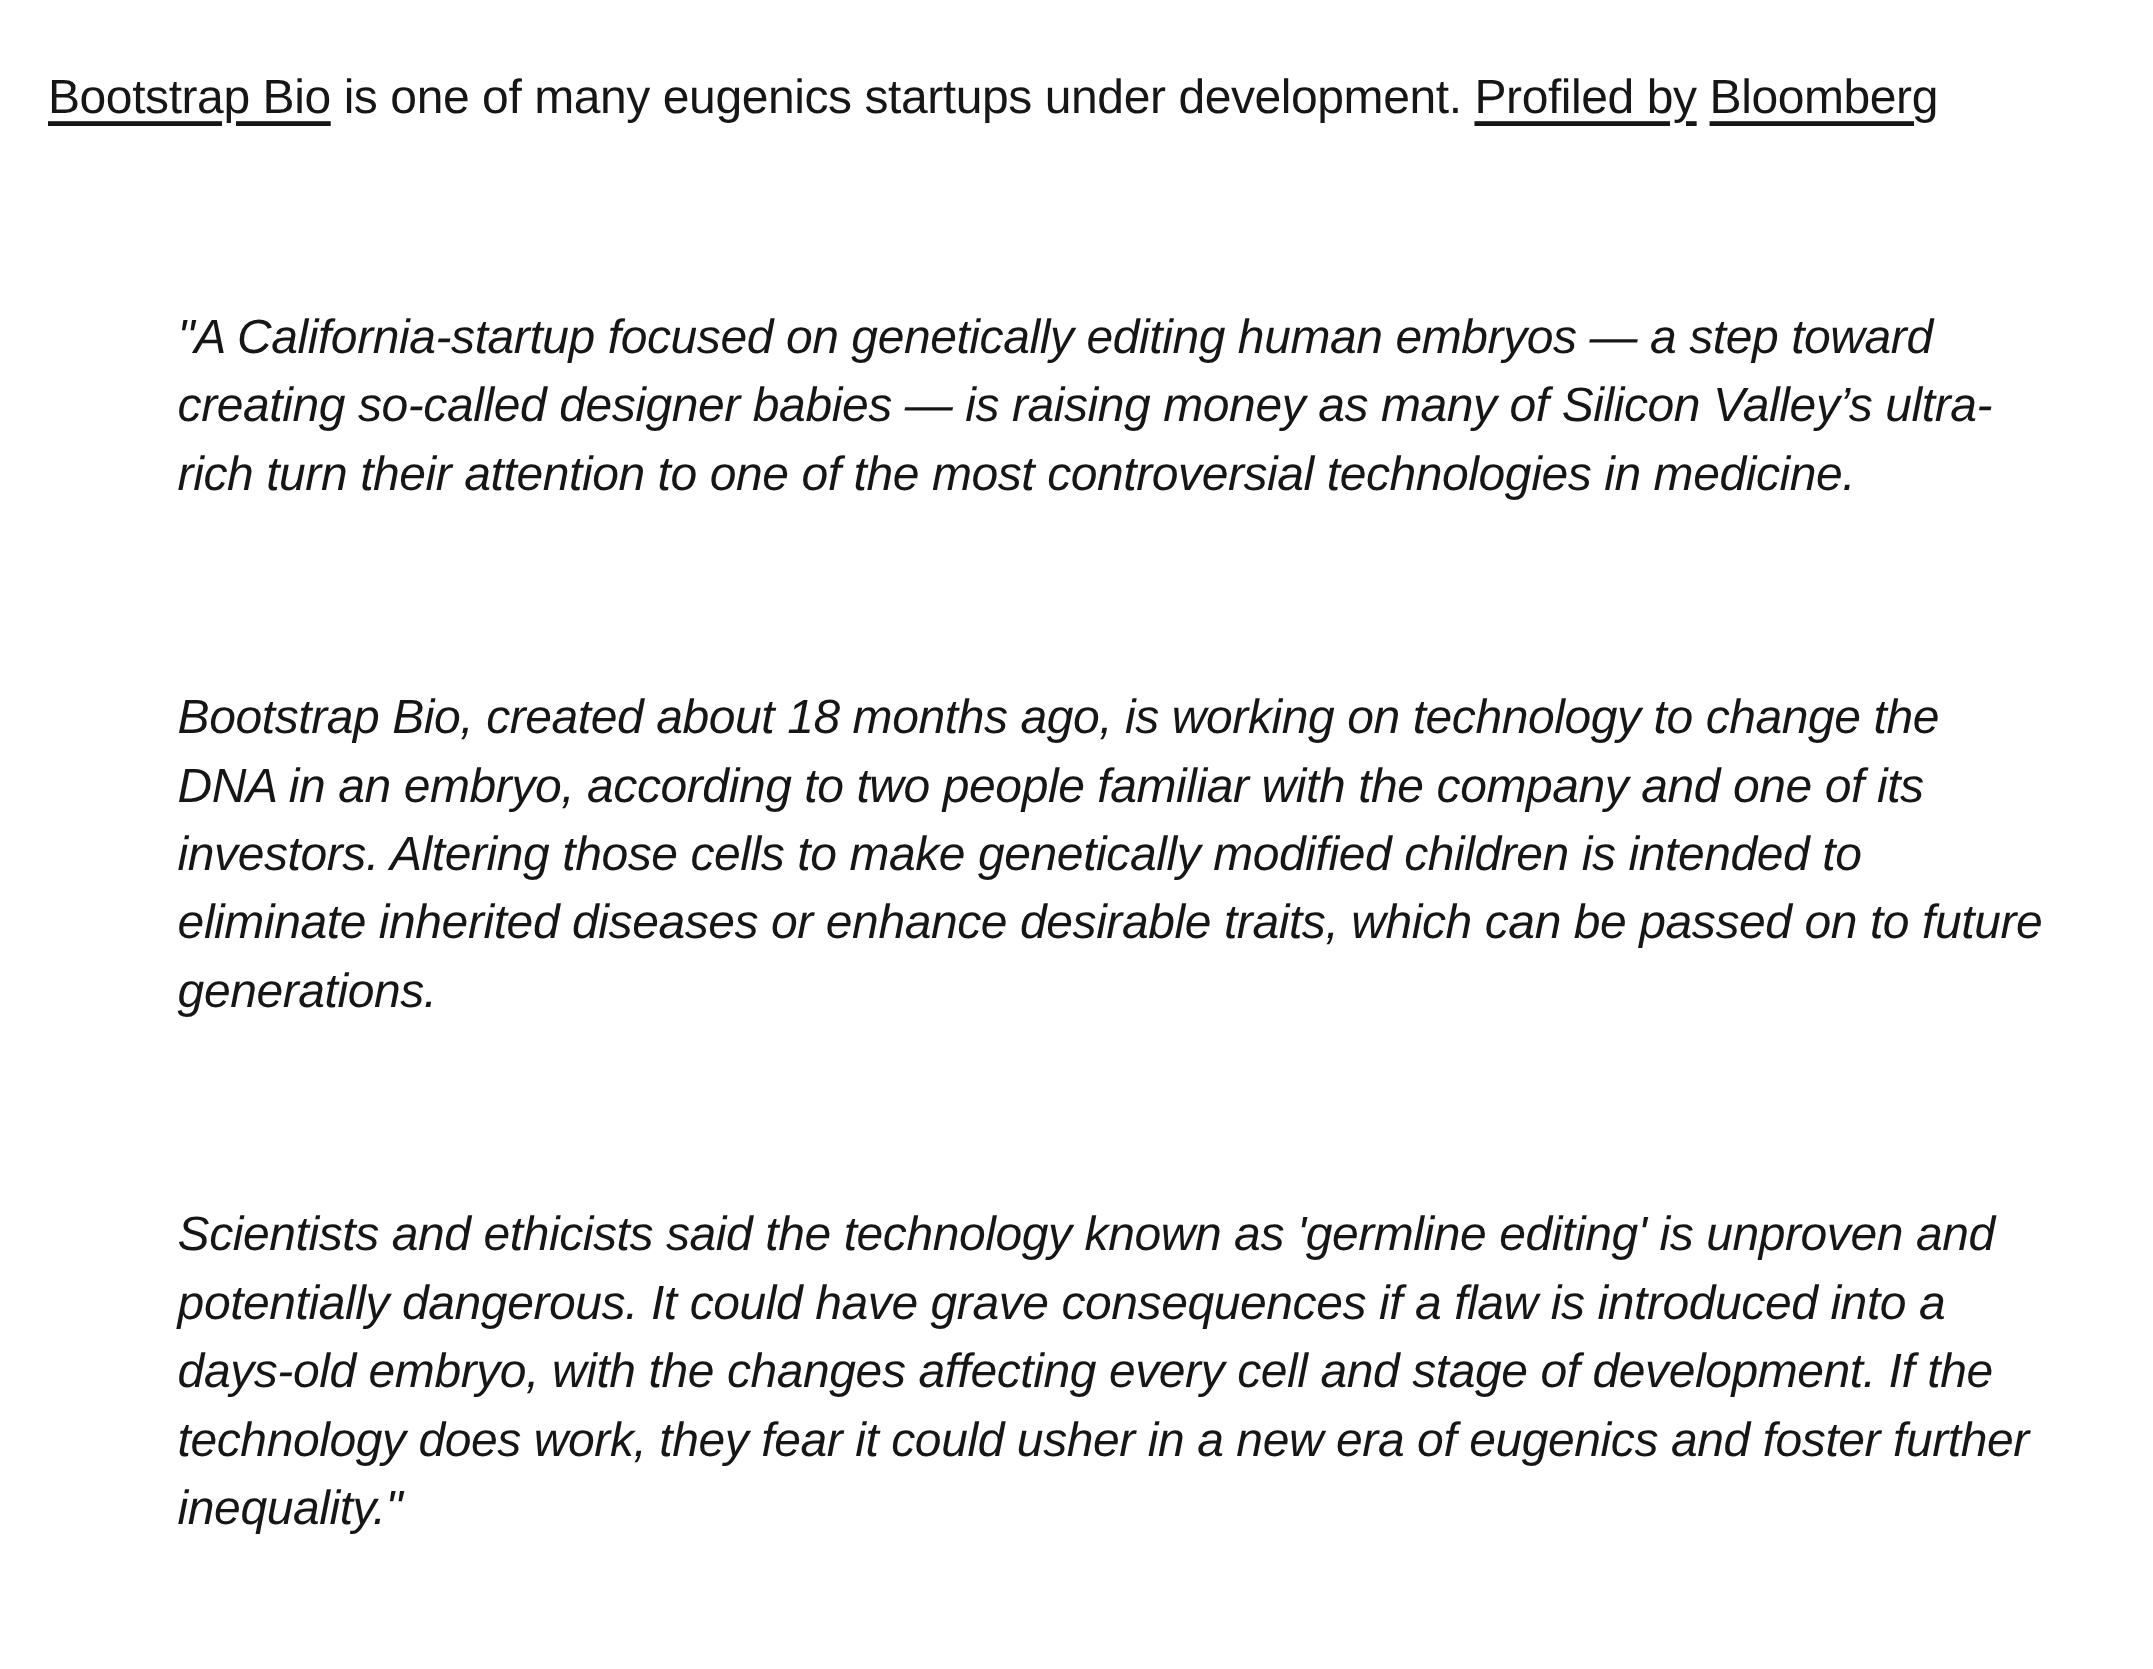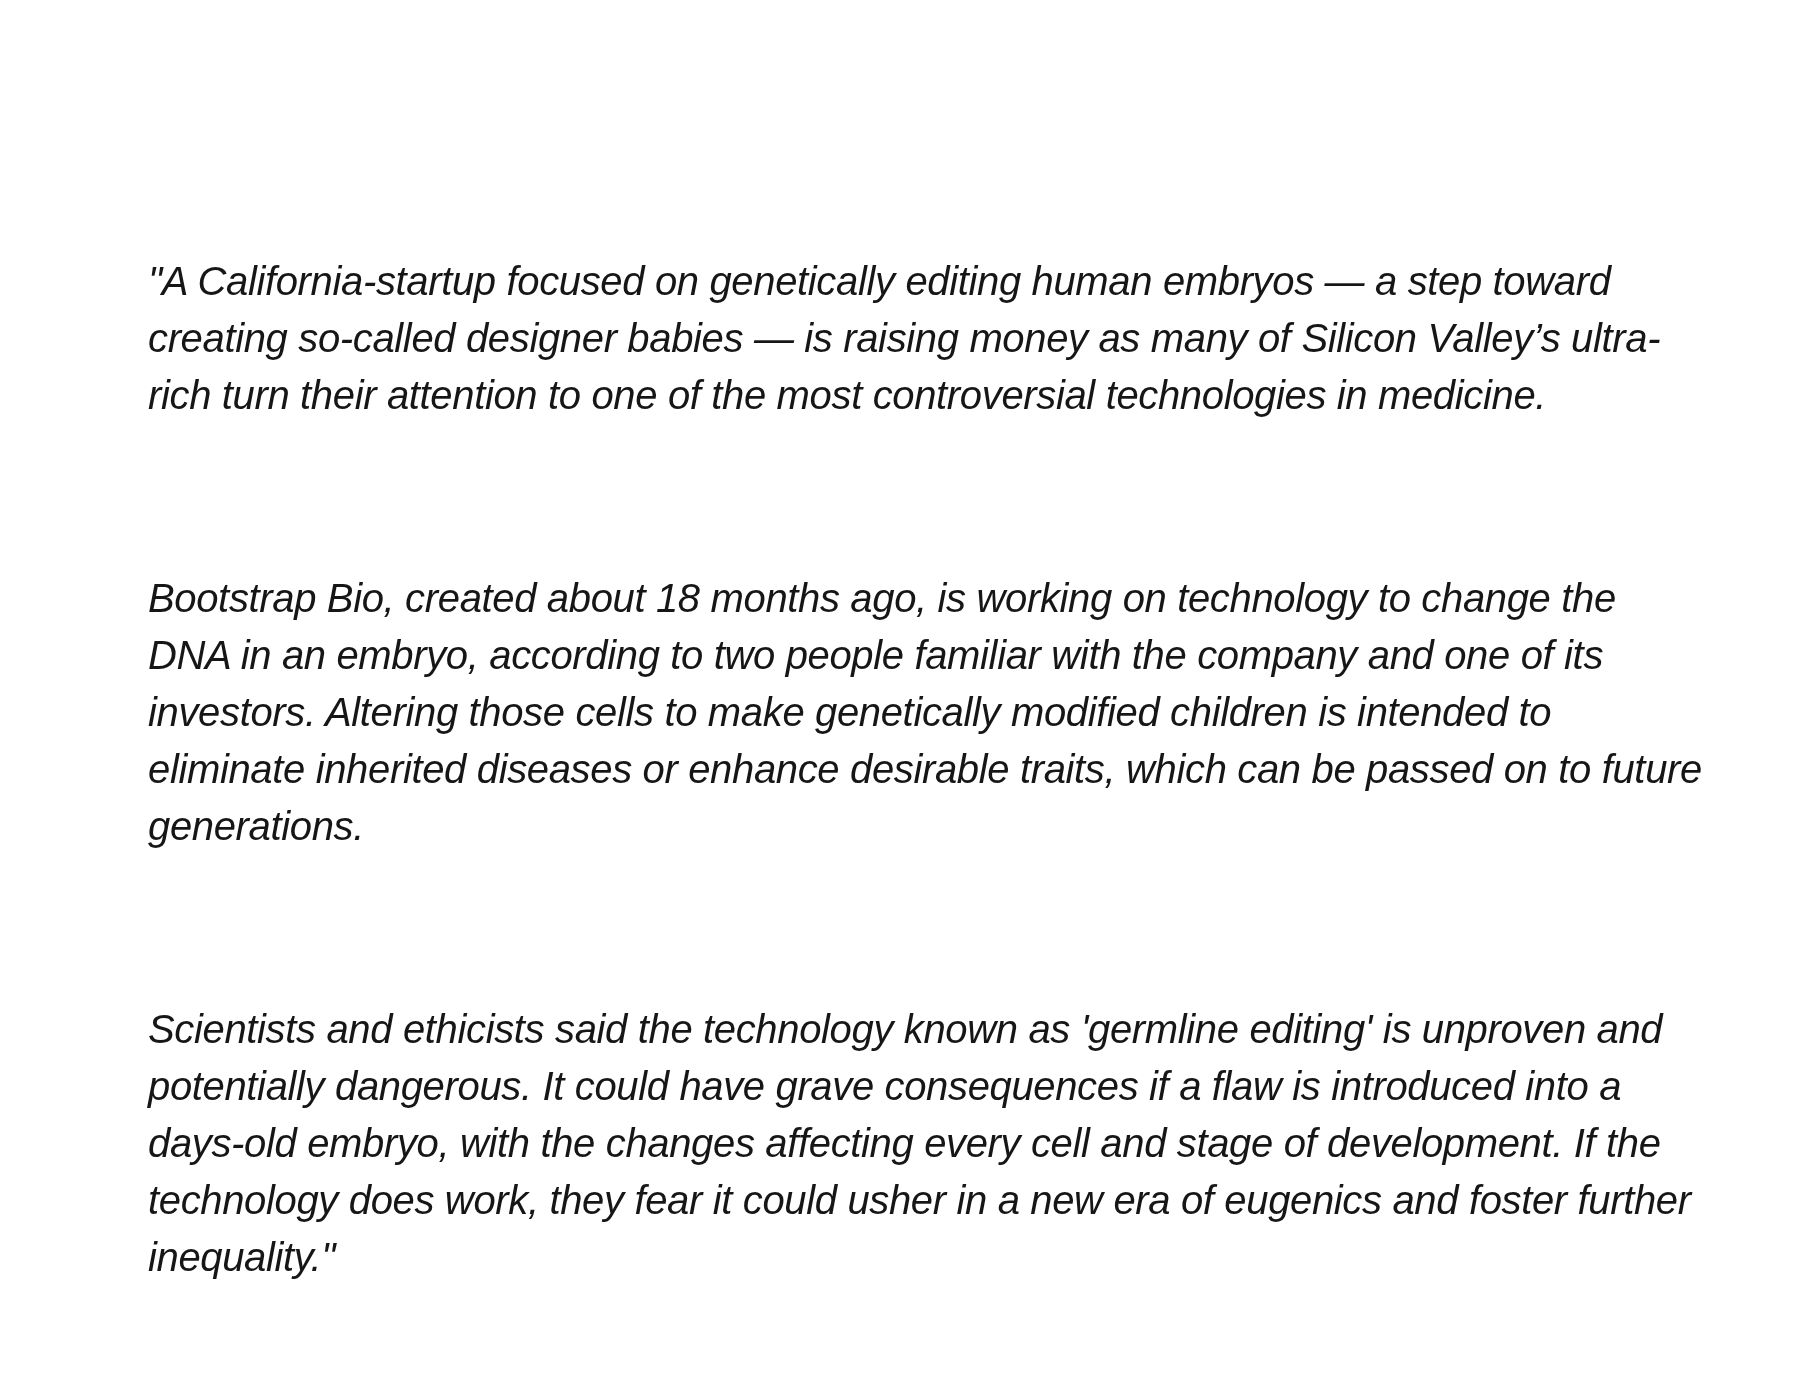--- a/index.html
+++ b/index.html
@@ -43,20 +43,20 @@
     letter-spacing: -0.35px;
     margin: 0 0 146px 0;
     white-space: nowrap;
   }
   .qp:last-child { margin-bottom: 0; }
 </style>
 </head>
 <body>
 
 <div class="page">
-  <p class="intro"><br></p>
+  <p class="intro"><span class="line1"><a href="#" class="link"><span class="u">Bootstrap Bio</span></a><span> is one of many eugenics startups under development. </span><a href="#" class="link"><span class="u">Profiled by</span> <span class="u">Bloomberg</span></a></span><br></p>
 
   <blockquote class="quote">
     <p class="qp">"A California-startup focused on genetically editing human embryos — a step toward<br>creating so-called designer babies — is raising money as many of Silicon Valley’s ultra-<br>rich turn their attention to one of the most controversial technologies in medicine.</p>
     <p class="qp">Bootstrap Bio, created about 18 months ago, is working on technology to change the<br>DNA in an embryo, according to two people familiar with the company and one of its<br>investors. Altering those cells to make genetically modified children is intended to<br>eliminate inherited diseases or enhance desirable traits, which can be passed on to future<br>generations.</p>
     <p class="qp">Scientists and ethicists said the technology known as 'germline editing' is unproven and<br>potentially dangerous. It could have grave consequences if a flaw is introduced into a<br>days-old embryo, with the changes affecting every cell and stage of development. If the<br>technology does work, they fear it could usher in a new era of eugenics and foster further<br>inequality."</p>
   </blockquote>
 </div>
 
 </body></html>

